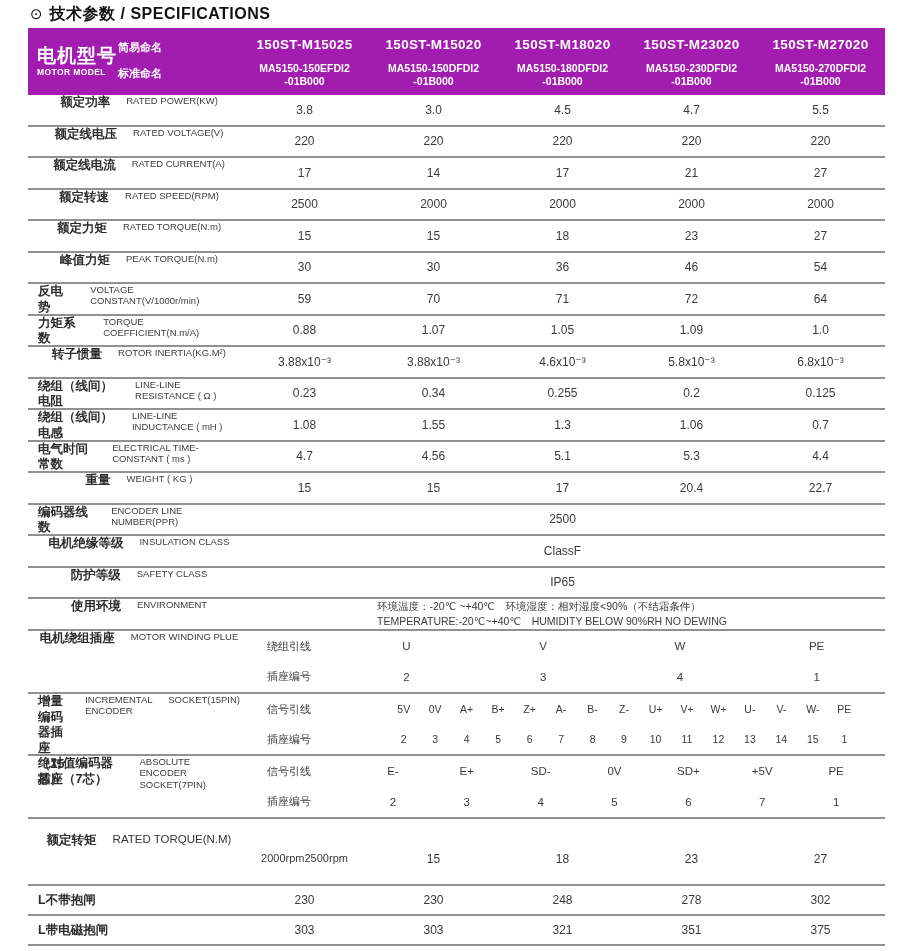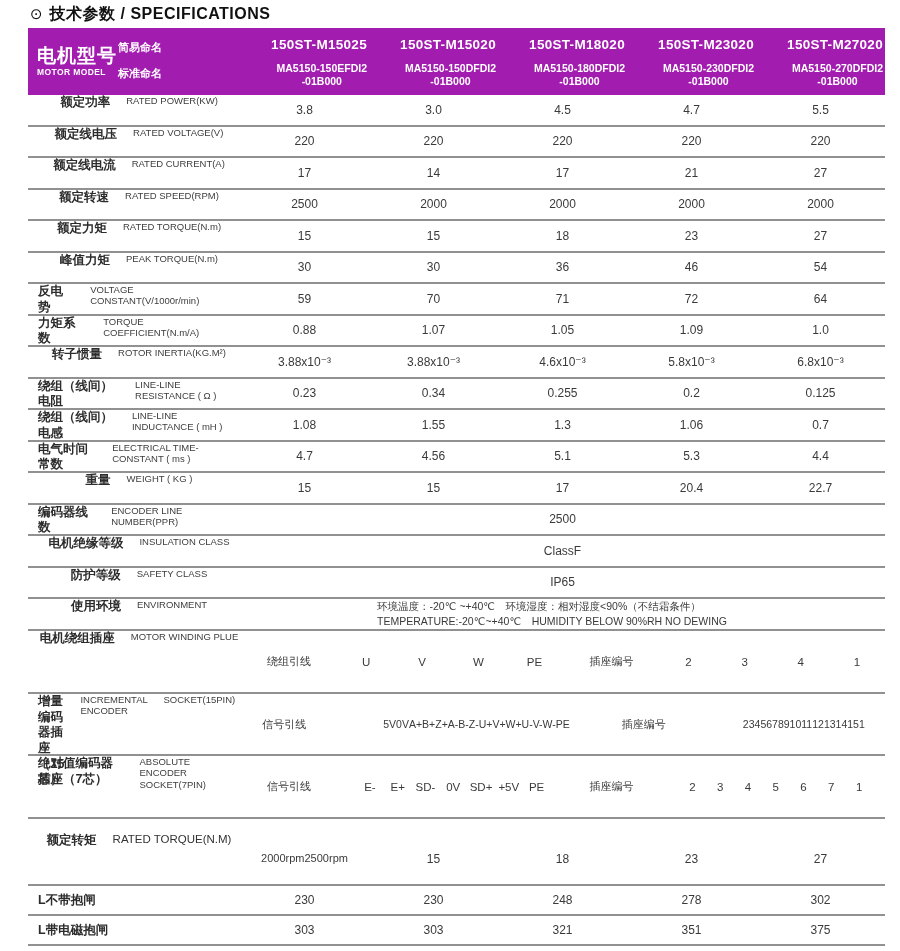--- a/index.html
+++ b/index.html
@@ -14,39 +14,39 @@
   .title-text { font-size:16px; font-weight:700; color:#111; letter-spacing:0.5px; }
 
   .spec-table { margin-left:28px; width:857px; }
 
   
   .hdr { height:67px; background:#a21caf; display:flex; color:#fff; }
   .hdr-left { width:90px; padding-left:9px; display:flex; flex-direction:column; justify-content:center; }
   .hdr-model-cn { font-size:19px; font-weight:700; letter-spacing:1px; line-height:1.1; }
   .hdr-model-en { font-size:8.5px; font-weight:700; letter-spacing:0.4px; }
   .hdr-naming { width:122px; display:flex; flex-direction:column; justify-content:space-between; padding:12px 0 14px; font-size:11px; font-weight:700; }
-  .hdr-col { width:129px; display:flex; flex-direction:column; align-items:flex-end; justify-content:space-between; padding:9px 2px 6px; text-align:center; }
+  .hdr-col { width:129px; display:flex; flex-direction:column; align-items:center; justify-content:space-between; padding:9px 2px 6px; text-align:center; }
   .hdr-model { font-size:13.5px; font-weight:700; letter-spacing:0.3px; }
   .hdr-std { font-size:10.5px; font-weight:700; line-height:1.3; }
 
   
   .row { display:flex; border-bottom:2px solid #919191; height:31.5px; }
   .label-cell { width:212px; padding-left:10px; display:flex; justify-content:center;gap:16px; }
   .cn { font-size:12.5px; font-weight:700; color:#2c2c2c; line-height:1.25; }
   .en { font-size:9.5px; color:#3d3d3d; line-height:1.2; }
   .en-lg { font-size:11.5px; color:#333; }
   .vc { width:129px; display:flex; align-items:center; justify-content:center; font-size:12px; }
   .span-cell { width:645px; display:flex; align-items:center; justify-content:center; font-size:12px; }
 
   .row-env { height:32px; }
   .env-cell { width:645px; display:flex; flex-direction:column; justify-content:center; padding-left:137px; font-size:10.5px; line-height:1.4; }
 
   .row-2x { height:63px;justify-content:space-between; }
   .row-2xb { height:62px; }
-  .plug-right { flex:1; display:flex; flex-direction:row; }
+  .plug-right { flex:1; display:flex; flex-direction:column; }
   .plug-sub { flex:1; display:flex; align-items:center; }
   .sub-label { width:98px; text-align:center; font-size:11px; }
   .pins { flex:1; display:flex; }
   .pin { flex:1; text-align:center; font-size:11.5px; }
   .pins-15 { padding:0 25px 0 50px; }
   .pins-15 .pin { font-size:10.5px; }
   .pins-7 { padding:0 12px 0 18px; }
 
   .gap-row { height:14px; }
   .row-torque { height:53px; }

